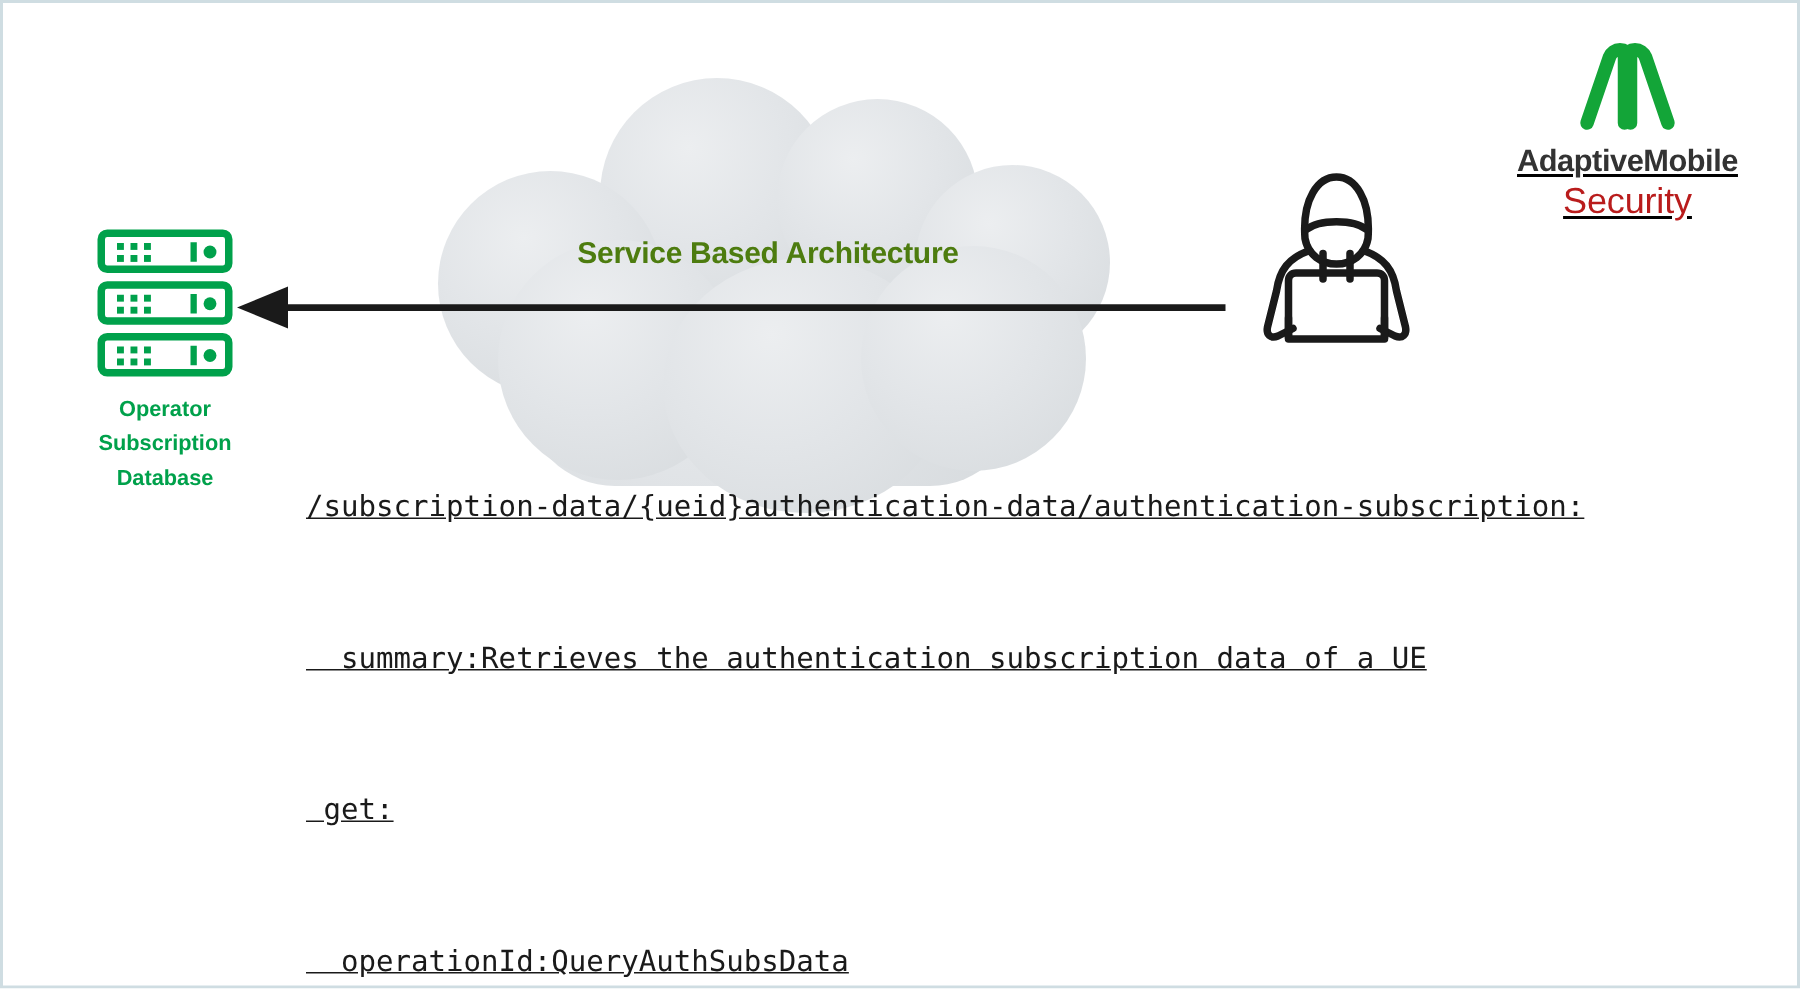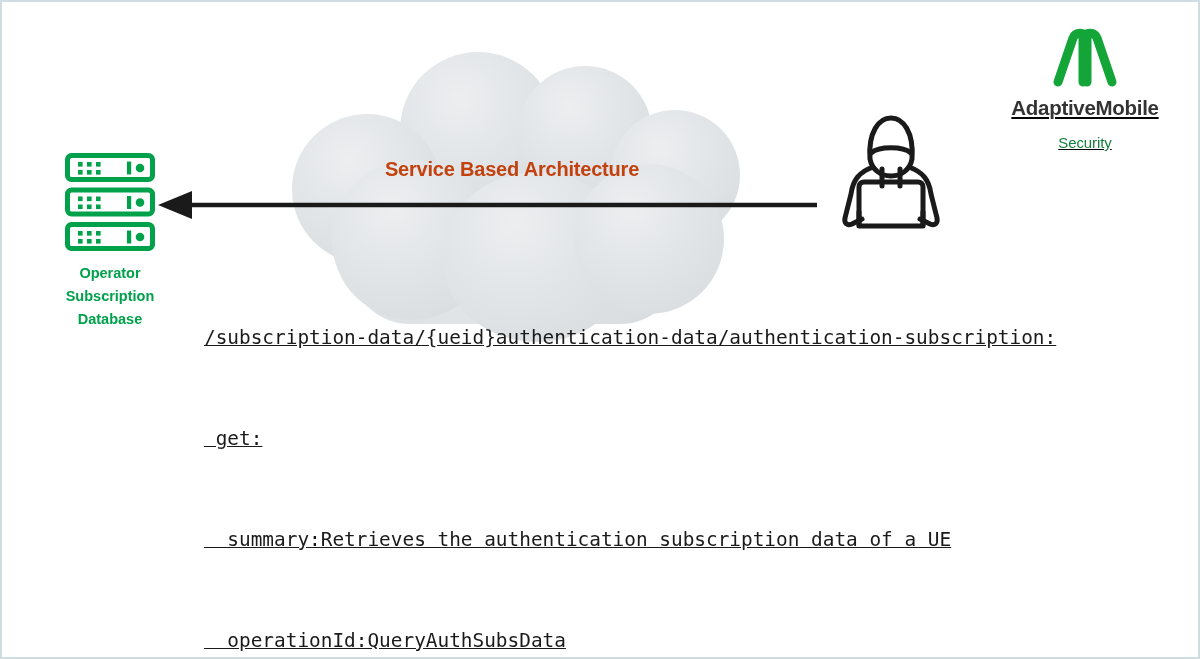--- a/index.html
+++ b/index.html
@@ -45,21 +45,21 @@
          border-radius: 60px; }
 
   .cloud-title {
     position: absolute;
     left: 0;
     top: 106px;
     width: 440px;
     text-align: center;
     font-size: 20px;
     font-weight: bold;
-    color: #c2410c;
+    color: #4d7c0f;
     letter-spacing: -0.2px;
     z-index: 5;
   }
 
   
   .arrow {
     position: absolute;
     left: 150px;
     top: 186px;
     width: 680px;
@@ -109,24 +109,24 @@
   .brand-name {
     display: block;
     margin-top: 6px;
     font-size: 20.5px;
     font-weight: bold;
     color: #333333;
     letter-spacing: -0.3px;
   }
   .brand-sub {
     display: block;
-    margin-top: 14px;
-    font-size: 15px;
+    margin-top: 1px;
+    font-size: 24px;
     font-weight: normal;
-    color: #15803d;
+    color: #b91c1c;
     letter-spacing: -0.1px;
   }
 
   
   .code-block {
     position: absolute;
     left: 202px;
     top: 252px;
     width: 980px;
     font-family: "DejaVu Sans Mono", "Liberation Mono", monospace;
@@ -222,22 +222,22 @@
         <path d="M10 58 L25 14 A7.5 7.5 0 0 1 39 14 L39 58"></path>
         <path d="M35 58 L35 14 A7.5 7.5 0 0 1 49 14 L64 58"></path>
       </g>
     </svg>
     <span class="brand-name">AdaptiveMobile</span>
     <span class="brand-sub">Security</span>
   </div>
 
   <div class="code-block">
     <div class="code-line">/subscription-data/{ueid}authentication-data/authentication-subscription:</div>
+    <div class="code-line">  summary:Retrieves the authentication subscription data of a UE</div>
     <div class="code-line"> get:</div>
-    <div class="code-line">  summary:Retrieves the authentication subscription data of a UE</div>
     <div class="code-line">  operationId:QueryAuthSubsData</div>
     
     
     
     
     
     
   </div>
 
 </div>

